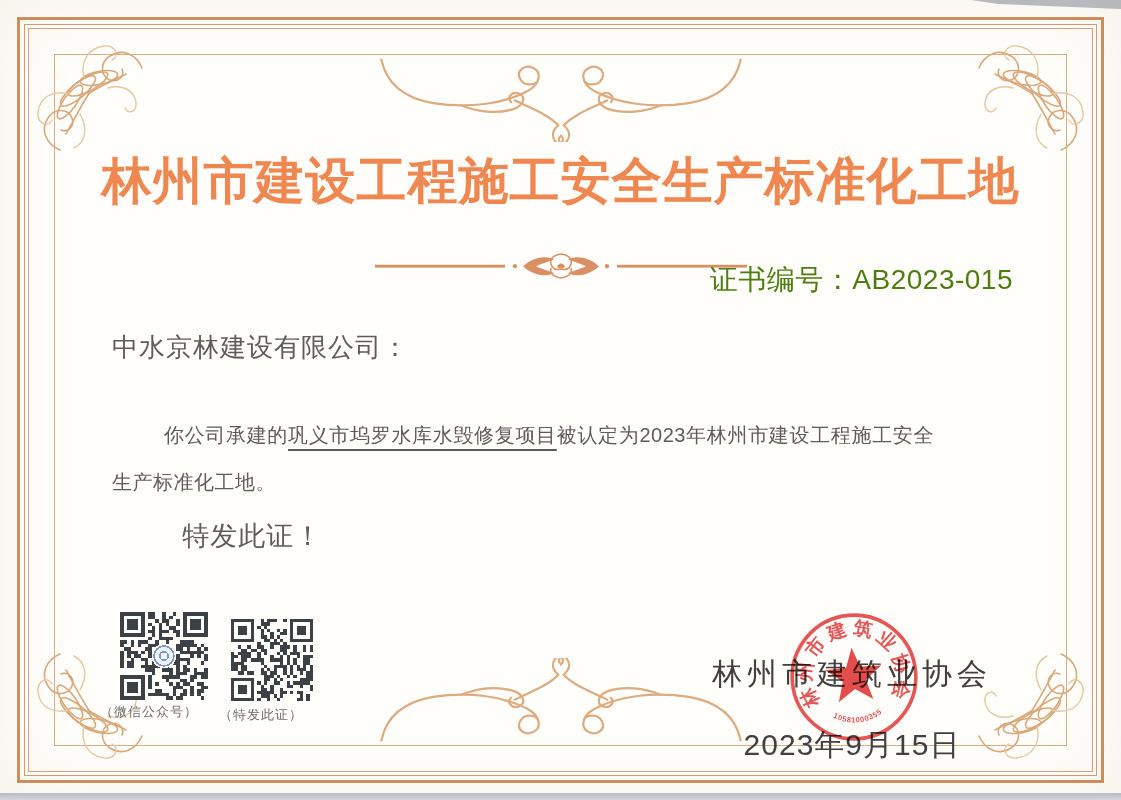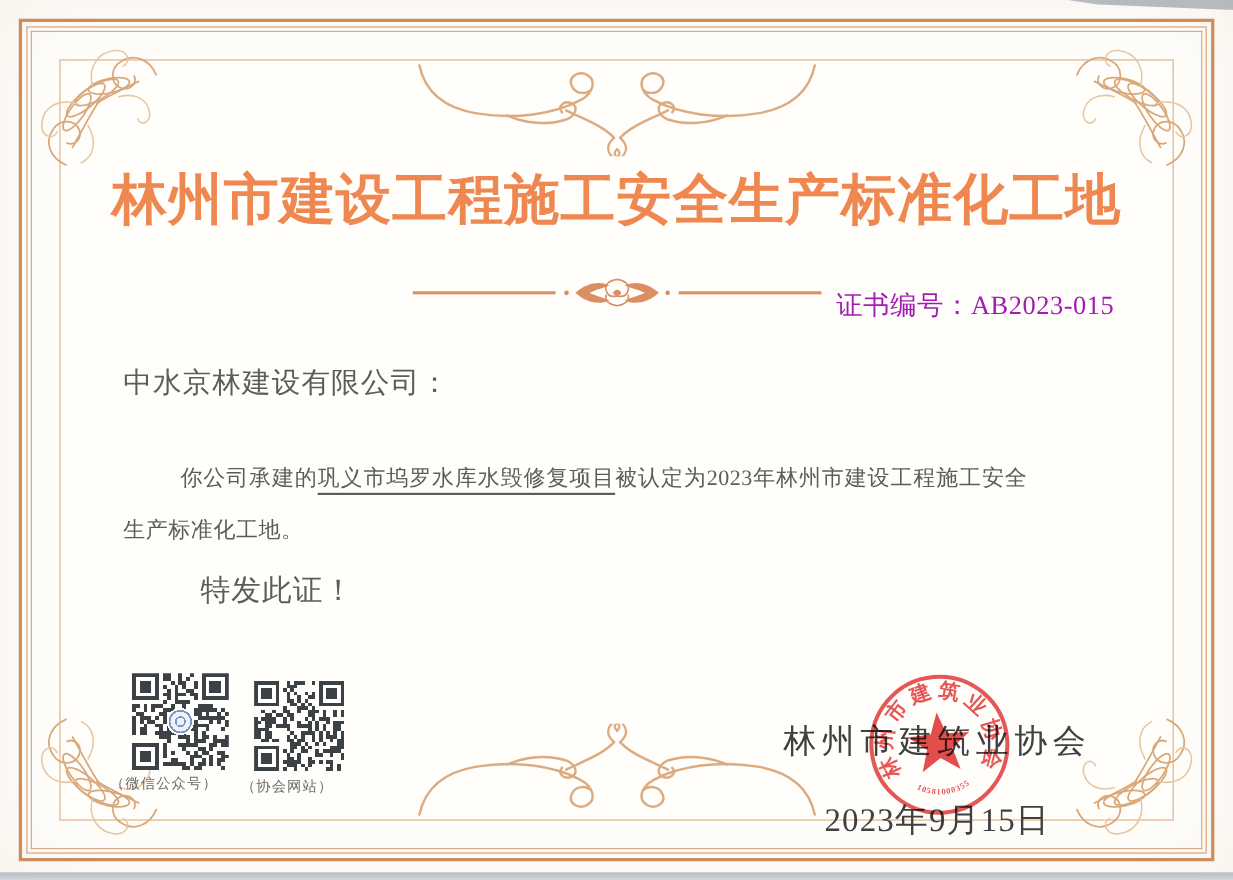--- a/index.html
+++ b/index.html
@@ -1,20 +1,20 @@
 <!DOCTYPE html>
 <html><head>
 <meta charset="utf-8">
 <style>
   html,body{margin:0;padding:0;background:#ffffff;}
   .stage{
     position:relative;width:1121px;height:800px;overflow:hidden;
     background:#fffefb;
     box-shadow:inset 0 0 70px rgba(190,160,130,.14);
-    font-family:Liberation Serif, serif;
+    font-family:Liberation Sans, sans-serif;
   }
   
   .edge-bottom{position:absolute;left:0;right:0;bottom:0;height:7px;
     background:linear-gradient(#b6bcc3,#d3d7db);}
   .edge-tr{position:absolute;top:0;right:0;width:150px;height:9px;background:#9fa5ac;
     clip-path:polygon(0 0,100% 0,100% 100%,18% 45%);opacity:.75;}
   
   .frame{position:absolute;pointer-events:none;}
   .f1{inset:17px;border:3px solid var(--border-orange);}
   .f2{inset:24px;border:1px solid #d49b6f;}
@@ -31,21 +31,21 @@
   .fl-bottom{bottom:54px;transform:translateX(-50%) scaleY(-1);}
   .divider{position:absolute;left:50%;transform:translateX(-50%);top:250px;width:372px;height:32px;}
   
   .title{
     position:absolute;left:0;right:0;top:148px;text-align:center;
     font-size:50px;font-weight:bold;letter-spacing:1px;
     color:var(--title-orange);white-space:nowrap;
   }
   .cert-no{
     position:absolute;right:108px;top:261px;
-    font-size:24px;color:#a21caf;letter-spacing:.5px;
+    font-size:28px;color:#4d7c0f;letter-spacing:.5px;
   }
   .recipient{
     position:absolute;left:112px;top:330px;
     font-size:26px;color:var(--body-gray);letter-spacing:1px;text-align:right;
   }
   .para{
     position:absolute;left:112px;top:392px;width:822px;
     font-size:20px;line-height:47px;color:var(--body-gray);
     text-indent:2.6em;text-align:justify;letter-spacing:.5px;
   }
@@ -599,21 +599,21 @@
         <rect x="2" y="2" width="3" height="3" fill="#3c4146"></rect>
         <rect x="18" y="0" width="7" height="7" fill="#3c4146"></rect>
         <rect x="19" y="1" width="5" height="5" fill="#ffffff"></rect>
         <rect x="20" y="2" width="3" height="3" fill="#3c4146"></rect>
         <rect x="0" y="18" width="7" height="7" fill="#3c4146"></rect>
         <rect x="1" y="19" width="5" height="5" fill="#ffffff"></rect>
         <rect x="2" y="20" width="3" height="3" fill="#3c4146"></rect>
       </svg>
   </div>
   <div class="qr-label ql-left">（微信公众号）</div>
-  <div class="qr-label ql-right">（协会网站）</div>
+  <div class="qr-label ql-right">（特发此证）</div>
 
   <div class="sign">
     <div class="issuer">林州市建筑业协会</div>
     <div class="issue-date">2023年9月15日</div>
   </div>
 
   <svg class="seal" viewBox="0 0 150 150">
     <g id="seal-g" transform="rotate(-5 75 75)">
       <circle cx="75" cy="75" r="61" fill="none" stroke="#e04040" stroke-width="3.6"></circle>
       <polygon points="75,46 82.1,65.3 102.6,66 86.4,78.7 92.1,98.4 75,87 57.9,98.4 63.6,78.7 47.4,66 68,65.3" fill="#df3434"></polygon>

